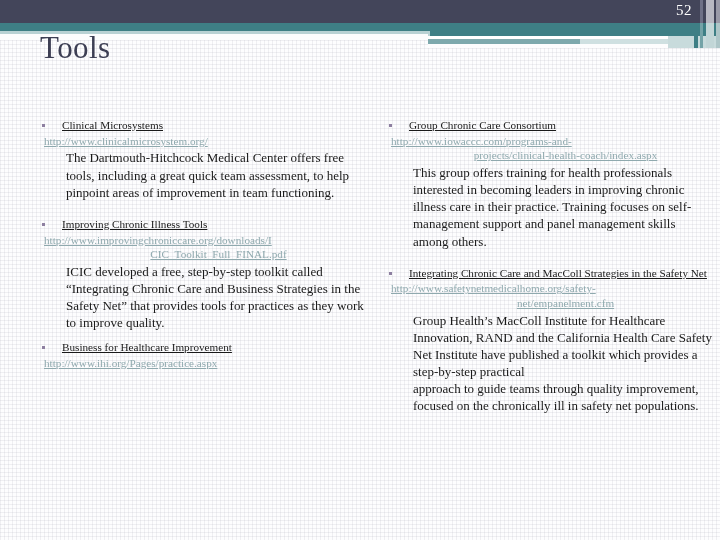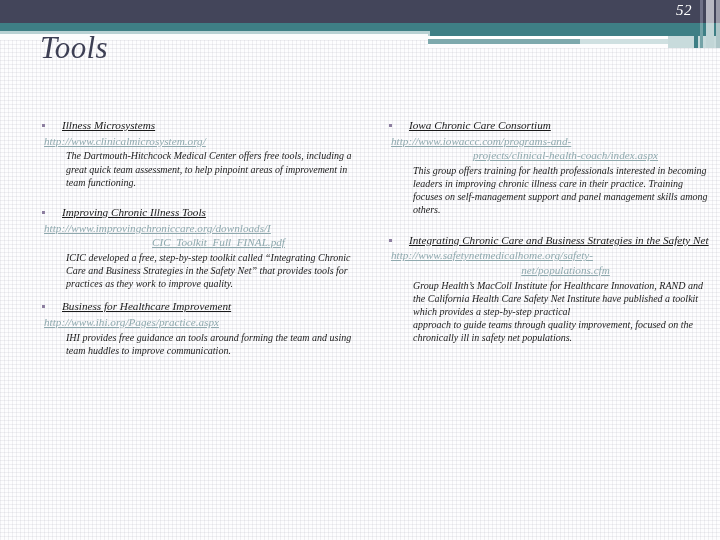--- a/index.html
+++ b/index.html
@@ -17,21 +17,20 @@
   #slide {
     position: relative;
     width: 720px;
     height: 540px;
     background-color: #fdfdfe;
     background-image:
       linear-gradient(to right, rgba(205,205,215,0.30) 1px, transparent 1px),
       linear-gradient(to bottom, rgba(205,205,215,0.30) 1px, transparent 1px);
     background-size: 4px 4px;
     overflow: hidden;
-    font-style: italic;
   }
 
   
   .hdr-dark {
     position: absolute;
     left: 0; top: 0;
     width: 720px; height: 23px;
     background-color: #43455a;
   }
   .hdr-teal {
@@ -175,21 +174,21 @@
     margin-bottom: 1px;
     padding-left: 8px;
   }
   .url .wrap2 {
     display: block;
     padding-left: 26px;
     text-align: center;
   }
 
   .desc {
-    font-size: 10px;
+    font-size: 13px;
     line-height: 1.32;
     color: #1a1a1a;
     padding-left: 30px;
     margin-bottom: 2px;
   }
   .desc p { margin: 0; }
 
   .spacer-sm { height: 7px; }
 </style>
 </head>
@@ -217,62 +216,59 @@
   <div class="vstripe-low vsl-d"></div>
 
   <div class="page-number">52</div>
   <div class="slide-title">Tools</div>
 
   <div class="columns">
 
     <div class="col col-left">
 
       <div class="entry">
-        <div class="bullet-line"><span class="head-text">Illness Microsystems</span></div>
+        <div class="bullet-line"><span class="head-text">Clinical Microsystems</span></div>
         <div class="url"><span>http://www.clinicalmicrosystem.org/</span></div>
         <div class="desc">
             <p>The Dartmouth-Hitchcock Medical Center offers free tools, including a great quick team assessment, to help pinpoint areas of improvement in team functioning.</p>
           </div>
       </div>
 
       <div class="spacer-sm"></div>
 
       <div class="entry">
         <div class="bullet-line"><span class="head-text">Improving Chronic Illness Tools</span></div>
         <div class="url"><span>http://www.improvingchroniccare.org/downloads/I</span><span class="wrap2">CIC_Toolkit_Full_FINAL.pdf</span></div>
         <div class="desc">
             <p>ICIC developed a free, step-by-step toolkit called “Integrating Chronic Care and Business Strategies in the Safety Net” that provides tools for practices as they work to improve quality.</p>
           </div>
       </div>
 
       <div class="entry">
         <div class="bullet-line"><span class="head-text">Business for Healthcare Improvement</span></div>
         <div class="url"><span>http://www.ihi.org/Pages/practice.aspx</span></div>
-        <div class="desc">
-            <p>IHI provides free guidance an tools around forming the team and using team huddles to improve communication.</p>
-          </div>
       </div>
 
     </div>
 
     <div class="col col-right">
 
       <div class="entry">
-        <div class="bullet-line"><span class="head-text">Iowa Chronic Care Consortium</span></div>
+        <div class="bullet-line"><span class="head-text">Group Chronic Care Consortium</span></div>
         <div class="url"><span>http://www.iowaccc.com/programs-and-</span><span class="wrap2">projects/clinical-health-coach/index.aspx</span></div>
         <div class="desc">
             <p>This group offers training for health professionals interested in becoming leaders in improving chronic illness care in their practice. Training focuses on self-management support and panel management skills among others.</p>
           </div>
       </div>
 
       <div class="spacer-sm"></div>
 
       <div class="entry">
-        <div class="bullet-line"><span class="head-text">Integrating Chronic Care and Business Strategies in the Safety Net</span></div>
-        <div class="url"><span>http://www.safetynetmedicalhome.org/safety-</span><span class="wrap2">net/populations.cfm</span></div>
+        <div class="bullet-line"><span class="head-text">Integrating Chronic Care and MacColl Strategies in the Safety Net</span></div>
+        <div class="url"><span>http://www.safetynetmedicalhome.org/safety-</span><span class="wrap2">net/empanelment.cfm</span></div>
         <div class="desc">
           <p>Group Health’s MacColl Institute for Healthcare Innovation, RAND and the California Health Care Safety Net Institute have published a toolkit which provides a step-by-step practical</p>
           <p>approach to guide teams through quality improvement,  focused on the chronically ill in safety net populations.</p>
         </div>
       </div>
 
     </div>
 
   </div>
 </div>

